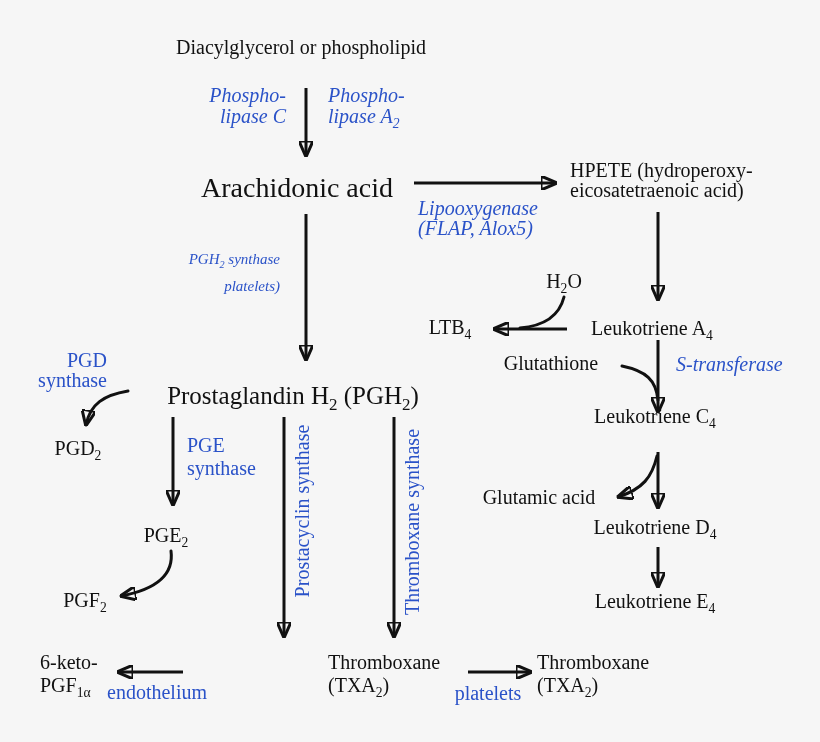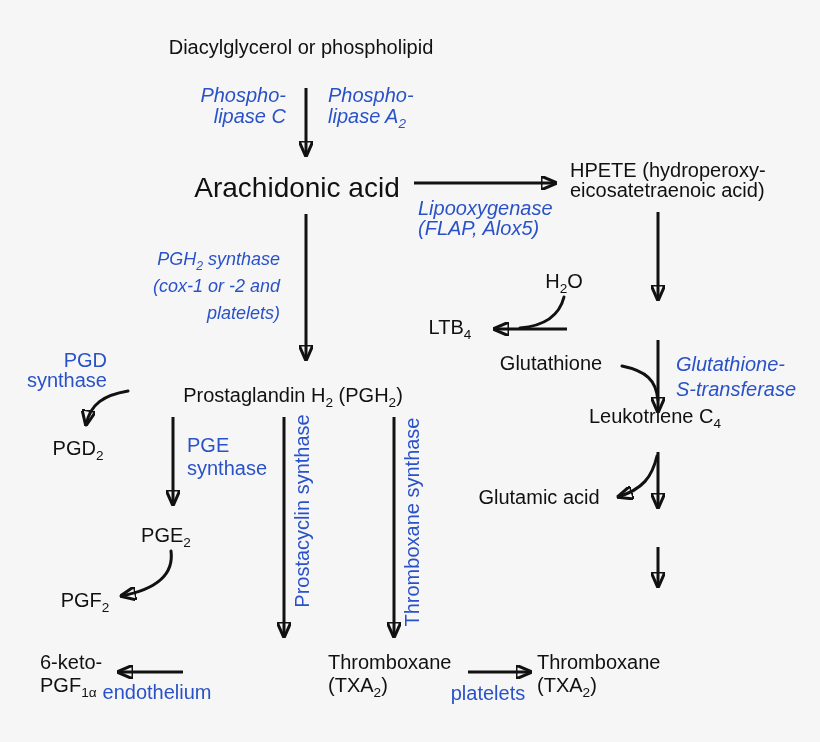--- a/index.html
+++ b/index.html
@@ -4,32 +4,32 @@
 <style>
   :root{
     --bg:#f6f6f6; --ink:#111111; --blue:#2a52c8;
   }
   html,body{margin:0;padding:0;}
   body{
     width:820px;height:742px;background:var(--bg);
     font-family:"Liberation Sans","DejaVu Sans",sans-serif;
     color:var(--ink);
   }
-  .canvas{position:relative;width:820px;height:742px;overflow:hidden;}
+  .canvas{position:relative;width:820px;height:742px;overflow:hidden;font-family:Liberation Serif, serif;}
   .arrows{position:absolute;left:0;top:0;}
   .arrows path{stroke:var(--ink);stroke-width:3;fill:none;stroke-linecap:butt;}
   .arrows path.curve{stroke-linecap:round;}
   .lbl{position:absolute;font-size:20px;line-height:21px;white-space:nowrap;}
   .c{transform:translate(-50%,-50%);}
   .r{text-align:right;}
   .big28{font-size:28px;}
-  .big25{font-size:20px;}
+  .big25{font-size:25px;}
   .bi{color:var(--blue);font-style:italic;}
   .bu{color:var(--blue);}
-  .sz22{font-size:18px;line-height:27px;}
+  .sz22{font-size:15px;line-height:27px;}
   .lh20{line-height:20px;}
   .lh23{line-height:23px;}
   .lh25{line-height:25px;}
   .vert{position:absolute;transform:translate(-50%,-50%) rotate(-90deg);white-space:nowrap;}
   sub{font-size:0.68em;line-height:0;}
 </style>
 </head>
 <body>
 
 <div class="canvas">
@@ -66,28 +66,31 @@
 
   <div class="lbl lh20" style="left:570px;top:160px">
     <div>HPETE (hydroperoxy-</div>
     <div>eicosatetraenoic acid)</div>
   </div>
 
   <div class="lbl c" style="left:564px;top:281px"><span><span>H</span><sub>2</sub><span>O</span></span></div>
 
   <div class="lbl c" style="left:450px;top:327px"><span><span>LTB</span><sub>4</sub></span></div>
 
+  <div class="lbl c" style="left:652px;top:328px"><span><span>Leukotriene A</span><sub>4</sub></span></div>
 
   <div class="lbl c" style="left:551px;top:363px"><span>Glutathione</span></div>
 
   <div class="lbl c" style="left:655px;top:416px"><span><span>Leukotriene C</span><sub>4</sub></span></div>
 
   <div class="lbl c" style="left:539px;top:497px"><span>Glutamic acid</span></div>
 
+  <div class="lbl c" style="left:655px;top:527px"><span><span>Leukotriene D</span><sub>4</sub></span></div>
 
+  <div class="lbl c" style="left:655px;top:601px"><span><span>Leukotriene E</span><sub>4</sub></span></div>
 
   <div class="lbl c big25" style="left:293px;top:395px"><span><span>Prostaglandin H</span><sub>2</sub><span> (PGH</span><sub>2</sub><span>)</span></span></div>
 
   <div class="lbl c" style="left:78px;top:448px"><span><span>PGD</span><sub>2</sub></span></div>
 
   <div class="lbl c" style="left:166px;top:535px"><span><span>PGE</span><sub>2</sub></span></div>
 
   <div class="lbl c" style="left:85px;top:600px"><span><span>PGF</span><sub>2</sub></span></div>
 
   <div class="lbl lh23" style="left:40px;top:651px">
@@ -116,26 +119,24 @@
     <div><span>lipase A</span><sub>2</sub></div>
   </div>
 
   <div class="lbl bi lh20" style="left:418px;top:198px">
     <div>Lipooxygenase</div>
     <div>(FLAP, Alox5)</div>
   </div>
 
   <div class="lbl bi sz22 r" style="right:540px;top:246px">
     <div><span>PGH</span><sub>2</sub><span> synthase</span></div>
-    <div>(cox-1 or -2 and</div>
     <div>platelets)</div>
   </div>
 
   <div class="lbl bi lh25" style="left:676px;top:352px">
-    <div>Glutathione-</div>
     <div>S-transferase</div>
   </div>
 
   <div class="lbl bu lh20 r" style="right:713px;top:350px">
     <div>PGD</div>
     <div>synthase</div>
   </div>
 
   <div class="lbl bu lh23" style="left:187px;top:434px">
     <div>PGE</div>

